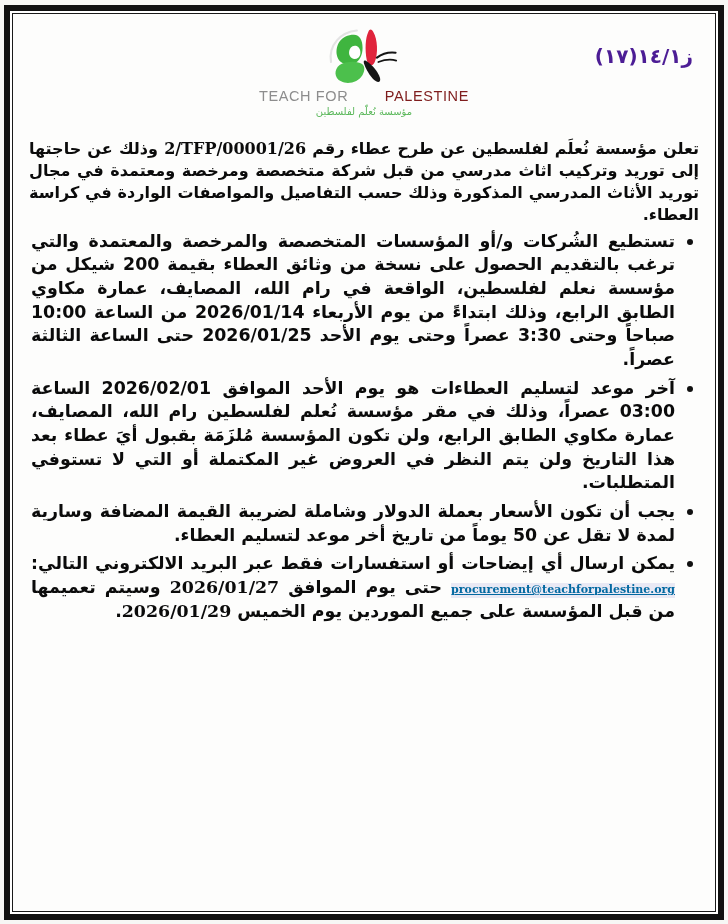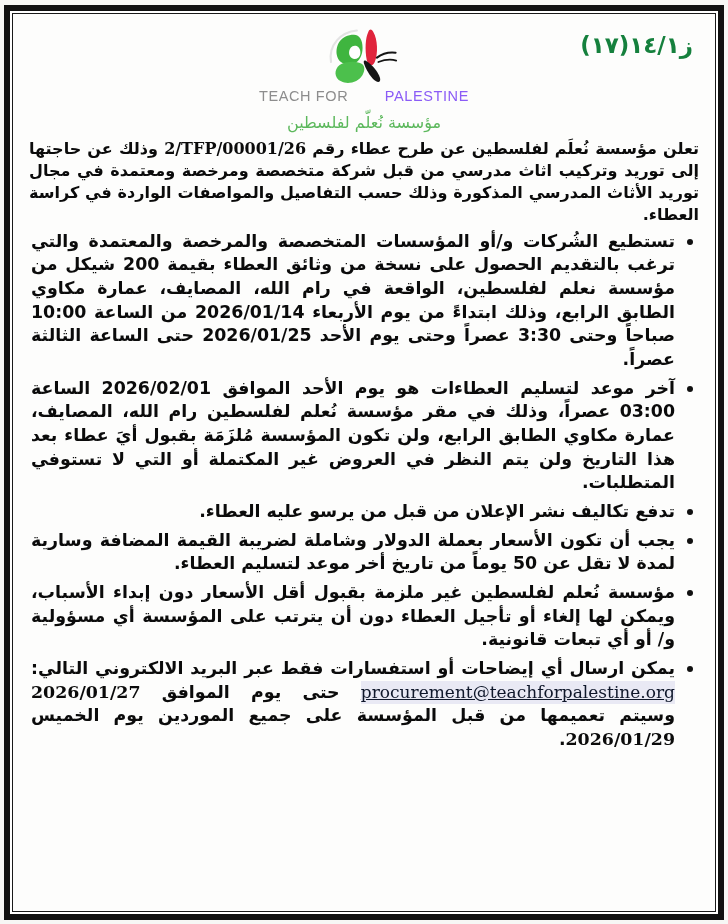--- a/index.html
+++ b/index.html
@@ -34,26 +34,26 @@
     overflow:hidden;
   }
 
   
   .header{
     position:relative;
     height:112px;
   }
   .ref-code{
     position:absolute;
-    top:8px; right:8px;
+    top:20px; right:8px;
     direction:rtl;
     font-family:"DejaVu Sans","Liberation Sans",sans-serif;
-    font-size:23px;
-    font-weight:700;
-    color:#15803d;
+    font-size:20px;
+    font-weight:700;
+    color:#4c1d95;
     letter-spacing:0px;
   }
   .logo-block{
     position:absolute;
     left:0;right:0;top:2px;
     display:flex;
     flex-direction:column;
     align-items:center;
     justify-content:flex-start;
   }
@@ -65,25 +65,25 @@
     margin-top:1px;
     font-family:"Liberation Sans",sans-serif;
     font-size:14.5px;
     font-weight:400;
     letter-spacing:0.6px;
     line-height:1;
     white-space:nowrap;
     direction:ltr;
   }
   .logo-latin .t1{color:#8d8d8d;margin-top:17px;}
-  .logo-latin .t2{color:#8b5cf6;margin-left:32px;}
+  .logo-latin .t2{color:#7f1d1d;margin-left:32px;}
   .logo-arabic{
-    margin-top:10px;
+    margin-top:2px;
     font-family:"DejaVu Sans","Liberation Sans",sans-serif;
-    font-size:16px;
+    font-size:10px;
     font-weight:400;
     color:#5cb85c;
     direction:rtl;
     line-height:1.1;
     white-space:nowrap;
   }
 
   
   .body-text{
     direction:rtl;
@@ -136,23 +136,23 @@
     direction:ltr;
     unicode-bidi:embed;
     display:inline-block;
     font-weight:700;
   }
   .email-link{
     direction:ltr;
     unicode-bidi:embed;
     display:inline-block;
     font-family:"DejaVu Serif","Liberation Serif",serif;
-    font-size:17px;
-    font-weight:400;
-    color:#0f172a;
+    font-size:11px;
+    font-weight:700;
+    color:#0369a1;
     text-decoration:underline;
     background:#e9e9f4;
   }
 </style>
 </head>
 <body>
 
 <div class="page">
   <div class="frame-outer">
   <div class="frame-inner">
@@ -190,26 +190,24 @@
     <div class="body-text">
 
       <p class="intro"><span>تعلن مؤسسة نُعلَم لفلسطين عن طرح عطاء رقم </span><span class="ltr num">2/TFP/00001/26</span><span> وذلك عن حاجتها إلى توريد وتركيب اثاث مدرسي من قبل شركة متخصصة ومرخصة ومعتمدة في مجال توريد الأثاث المدرسي المذكورة وذلك حسب التفاصيل والمواصفات الواردة في كراسة العطاء.</span></p>
 
       <ul class="clauses">
 
         <li><span>تستطيع الشُركات و/أو المؤسسات المتخصصة والمرخصة والمعتمدة والتي ترغب بالتقديم الحصول على نسخة من وثائق العطاء بقيمة 200 شيكل من مؤسسة نعلم لفلسطين، الواقعة في رام الله، المصايف، عمارة مكاوي الطابق الرابع، وذلك ابتداءً من يوم الأربعاء 2026/01/14 من الساعة 10:00 صباحاً وحتى 3:30 عصراً وحتى يوم الأحد 2026/01/25 حتى الساعة الثالثة عصراً.</span></li>
 
         <li><span>آخر موعد لتسليم العطاءات هو يوم الأحد الموافق 2026/02/01 الساعة 03:00 عصراً، وذلك في مقر مؤسسة نُعلم لفلسطين رام الله، المصايف، عمارة مكاوي الطابق الرابع، ولن تكون المؤسسة مُلزَمَة بقبول أيَ عطاء بعد هذا التاريخ ولن يتم النظر في العروض غير المكتملة أو التي لا تستوفي المتطلبات.</span></li>
 
-        <li><span>تدفع تكاليف نشر الإعلان من قبل من يرسو عليه العطاء.</span></li>
 
         <li><span>يجب أن تكون الأسعار بعملة الدولار وشاملة لضريبة القيمة المضافة وسارية لمدة لا تقل عن 50 يوماً من تاريخ أخر موعد لتسليم العطاء.</span></li>
 
 
-        <li><span>مؤسسة نُعلم لفلسطين غير ملزمة بقبول أقل الأسعار دون إبداء الأسباب، ويمكن لها إلغاء أو تأجيل العطاء دون أن يترتب على المؤسسة أي مسؤولية و/ أو أي تبعات قانونية.</span></li>
 
         <li><span>يمكن ارسال أي إيضاحات أو استفسارات فقط عبر البريد الالكتروني التالي: </span><a class="email-link" href="#">procurement@teachforpalestine.org</a><span> حتى يوم الموافق </span><span class="num">2026/01/27</span><span> وسيتم تعميمها من قبل المؤسسة على جميع الموردين يوم الخميس </span><span class="num">2026/01/29</span><span>.</span></li>
 
       </ul>
     </div>
 
   </div>
   </div>
 </div>
 

